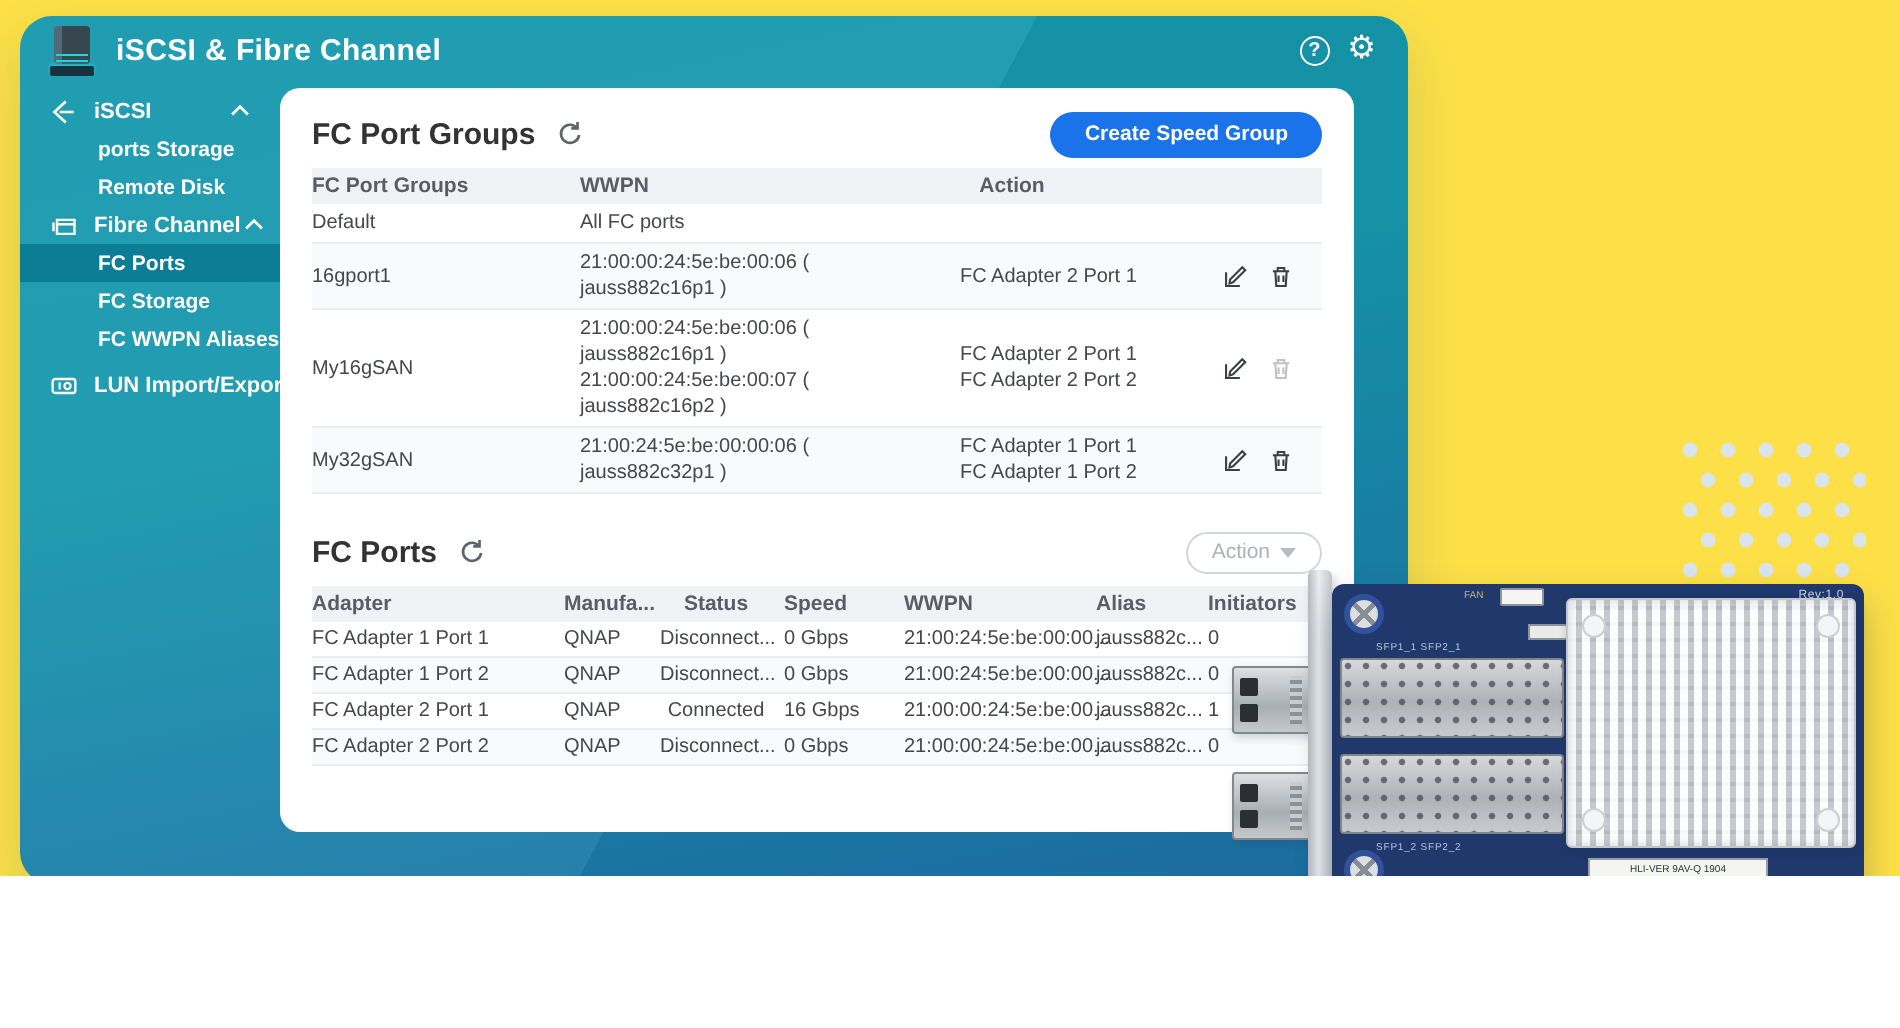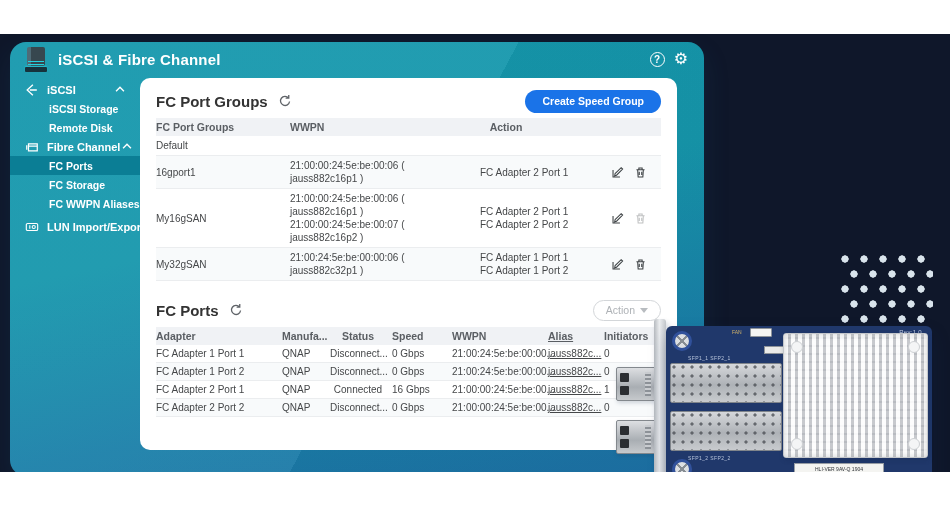--- a/index.html
+++ b/index.html
@@ -1,17 +1,17 @@
 <!DOCTYPE html>
 <html><head>
 <meta charset="utf-8">
 <style>
   * { margin:0; padding:0; box-sizing:border-box; }
   body { font-family:"Liberation Sans", sans-serif; background:#fff; }
-  .stage { position:relative; width:950px; height:438px; background:#0f172a; overflow:hidden;margin-top:34px; }
+  .stage { position:relative; width:950px; height:438px; background:#fde047; overflow:hidden; }
 
   
   .window {
     position:absolute; left:10px; top:8px; width:694px; height:434px;
     border-radius:16px;
     background:
       linear-gradient(118deg, rgba(255,255,255,0.05) 0 55%, rgba(0,0,0,0.04) 55%),
       linear-gradient(168deg, #1598ad 0%, #1697ac 42%, #1a7fa9 75%, #1d6fa5 100%);
     box-shadow:0 12px 26px rgba(25,90,125,.18);
     z-index:1;
@@ -54,21 +54,21 @@
 
   .tr { display:flex; align-items:stretch; border-bottom:1px solid #ebedef; }
   .tr.alt { background:#f8fafb; }
   .th-row { background:#f0f2f5; border-bottom:none; }
   .cell { font-size:10px; color:#454749; padding:3px 6px 3px 0; display:flex; flex-direction:column; justify-content:center; }
   .cell .line { line-height:13px; }
   .th-row .cell { font-weight:bold; color:#5a5e63; padding:3px 6px 3px 0; font-size:10.5px; }
   
   .c1{width:134px;} .c2{width:190px;} .c3{width:123px;} .c4{width:58px; align-items:center;}
   
-  .d1{width:126px;} .d2{width:48px;} .d3{width:62px;text-align:center;} .d4{width:60px;} .d5{width:96px;} .d6{width:56px;text-decoration:underline;} .d7{width:57px;}
+  .d1{width:126px;} .d2{width:48px;} .d3{width:62px;text-align:center;} .d4{width:60px;} .d5{width:96px;} .d6{width:56px;} .d7{width:57px;}
   .t2-sec { margin-top:12px; }
   .actions { flex-direction:row; gap:10px; align-items:center; justify-content:center; }
   .icon-btn { cursor:pointer; display:flex; }
   .icon-btn.disabled { opacity:.32; cursor:default; }
 
   
   .dots-row { position:absolute; height:11px; z-index:0;
     background-image:radial-gradient(circle at 5px 5px,#e1eaf0 4.3px,transparent 4.9px);
     background-size:15px 11px; }
   #dots1 { left:33px; top:447px; width:212px; }
@@ -155,21 +155,21 @@
     <div class="sidebar">
       <div class="side-item">
         <svg viewBox="0 0 16 16" width="14" height="14">
             <path d="M9 2 2.5 8 9 14M13.5 8H5.5" fill="none" stroke="#fff" stroke-width="1.5"></path>
           </svg>
         <span>iSCSI</span>
         <svg class="chev" viewBox="0 0 12 8" width="10" height="7">
             <polyline points="1.5,6 6,1.5 10.5,6" fill="none" stroke="#fff" stroke-width="1.6"></polyline>
           </svg>
       </div>
-      <div class="side-item side-child">iSCSI Storage</div>
+      <div class="side-item side-child">ports Storage</div>
       <div class="side-item side-child">Remote Disk</div>
       <div class="side-item">
         <svg viewBox="0 0 16 16" width="14" height="14">
             <path d="M4 4.5h10v8H4zM4 7h10M2 6v5" fill="none" stroke="#fff" stroke-width="1.4"></path>
           </svg>
         <span>Fibre Channel</span>
         <svg class="chev" viewBox="0 0 12 8" width="10" height="7">
             <polyline points="1.5,6 6,1.5 10.5,6" fill="none" stroke="#fff" stroke-width="1.6"></polyline>
           </svg>
       </div>
@@ -201,20 +201,23 @@
 
       <div class="table">
         <div class="tr th-row">
           <div class="cell c1">FC Port Groups</div>
           <div class="cell c2">WWPN</div>
           <div class="cell c4">Action</div>
         </div>
         <div class="tr">
           <div class="cell c1">
               <span class="line">Default</span>
+            </div>
+          <div class="cell c2">
+              <span class="line">All FC ports</span>
             </div>
           <div class="cell c3"></div>
           <div class="cell c4"></div>
         </div>
         <div class="tr alt">
           <div class="cell c1">
               <span class="line">16gport1</span>
             </div>
           <div class="cell c2">
               <span class="line">21:00:00:24:5e:be:00:06 ( jauss882c16p1 )</span>

